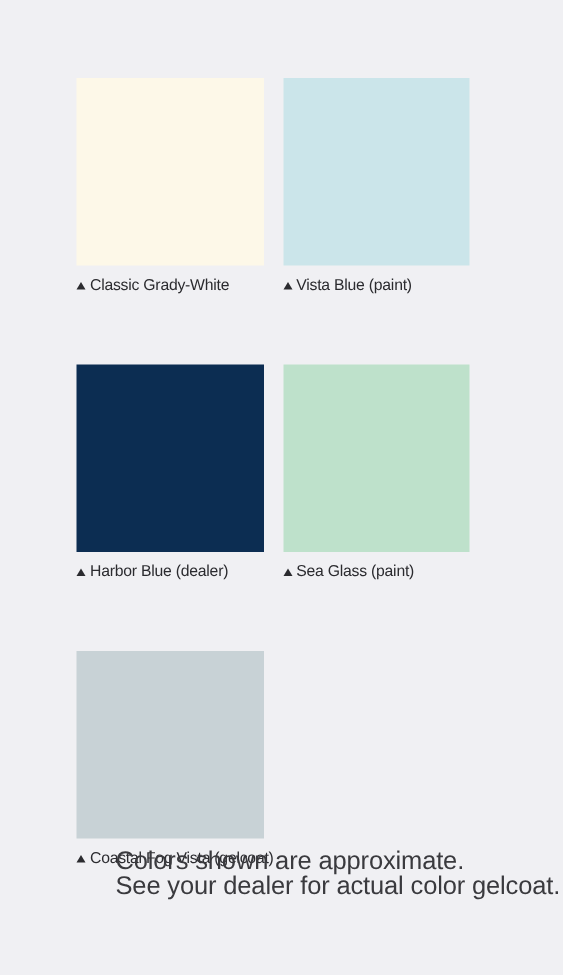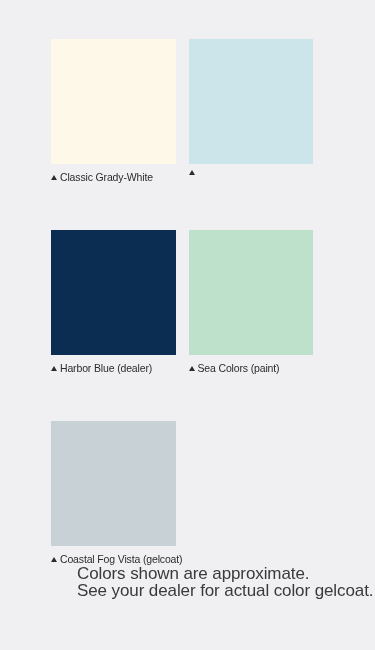--- a/index.html
+++ b/index.html
@@ -16,26 +16,27 @@
   .page {
     position: relative;
     width: 375px;
     height: 650px;
     background: #f0f0f3;
     box-sizing: border-box;
   }
   .swatch-grid {
     position: absolute;
     left: 51px;
-    top: 39px;
+    top: 52px;
     width: 262px;
     display: flex;
     flex-wrap: wrap;
     column-gap: 13px;
     row-gap: 0px;
+    align-items: flex-end;
   }
   .swatch-cell {
     width: 124.5px;
     box-sizing: border-box;
     margin-bottom: 46px;
   }
   .swatch-chip {
     width: 124.5px;
     height: 125px;
     display: block;
@@ -93,36 +94,37 @@
         <span class="bullet-tri"></span>
         <span class="label-text">Classic Grady-White</span>
       </div>
     </div>
 
 
     <div class="swatch-cell">
       <span class="swatch-chip" style="background-color: rgb(203, 229, 234);"></span>
       <div class="swatch-label">
         <span class="bullet-tri"></span>
+        <span class="label-text">Vista Blue (paint)</span>
       </div>
     </div>
 
     <div class="swatch-cell">
       <span class="swatch-chip" style="background-color: rgb(12, 45, 82);"></span>
       <div class="swatch-label">
         <span class="bullet-tri"></span>
         <span class="label-text">Harbor Blue (dealer)</span>
       </div>
     </div>
 
     <div class="swatch-cell">
       <span class="swatch-chip" style="background-color: rgb(190, 225, 203);"></span>
       <div class="swatch-label">
         <span class="bullet-tri"></span>
-        <span class="label-text">Sea Colors (paint)</span>
+        <span class="label-text">Sea Glass (paint)</span>
       </div>
     </div>
 
     <div class="swatch-cell">
       <span class="swatch-chip" style="background-color: rgb(200, 210, 214);"></span>
       <div class="swatch-label">
         <span class="bullet-tri"></span>
         <span class="label-text">Coastal Fog Vista (gelcoat)</span>
       </div>
     </div>

